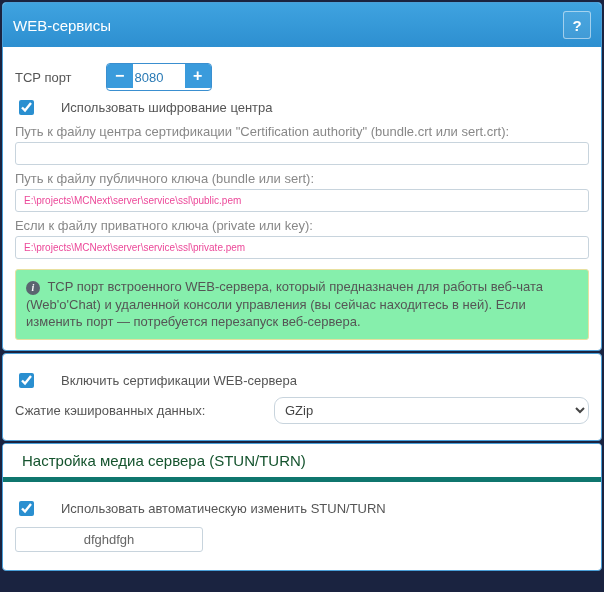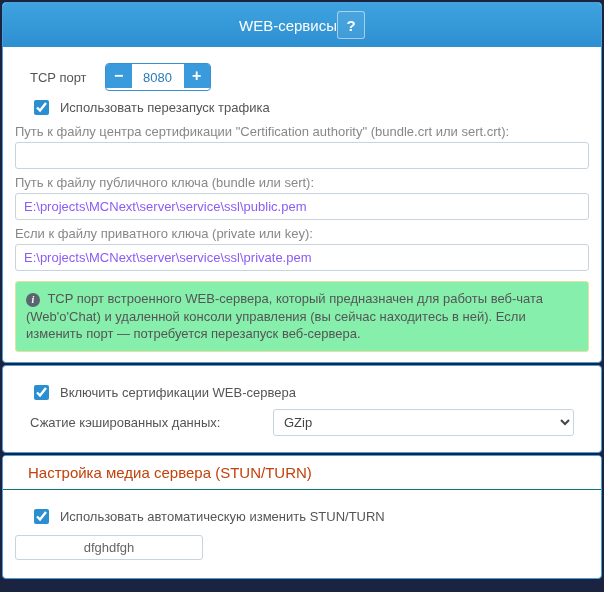--- a/index.html
+++ b/index.html
@@ -1,32 +1,32 @@
 <!DOCTYPE html>
 <html><head>
 <meta charset="utf-8">
 <style>
 html,body{margin:0;padding:0;font-family:Arial,Helvetica,sans-serif;font-size:13px;color:#333;background:#1a2340}
 .page{width:604px;background:#1a2340}
 .panel{margin:2px;border:1px solid #4a9fd8;border-radius:4px;background:#fff;overflow:hidden}
-.header{background:linear-gradient(#3fa3e0,#2d8fd0);color:#fff;padding:8px 10px;font-size:15px;display:flex;align-items:center;justify-content:center}
-.header-plain{background:#fff;color:#c2410c;padding:8px 25px;font-size:15px;border-bottom:1px solid #0f766e}
+.header{background:linear-gradient(#3fa3e0,#2d8fd0);color:#fff;padding:8px 10px;font-size:15px;display:flex;align-items:center;justify-content:space-between}
+.header-plain{background:#fff;color:#14532d;padding:8px 19px;font-size:15px;border-bottom:5px solid #0f766e}
 .help-btn{width:26px;height:26px;border:1px solid rgba(255,255,255,.5);border-radius:3px;background:rgba(255,255,255,.08);color:#fff;font-weight:bold;display:flex;align-items:center;justify-content:center;cursor:pointer}
 .body{padding:10px 12px}
-.row{display:flex;align-items:center;margin:6px 15px;gap:8px}
+.row{display:flex;align-items:center;margin:6px 0;gap:24px}
 .label{color:#555}
 .stepper{display:inline-flex;border-radius:4px;overflow:hidden;border:1px solid #3a8fd0}
 .step-btn{width:26px;height:24px;background:#3a9bdc;color:#fff;display:flex;align-items:center;justify-content:center;font-size:16px;font-weight:bold;cursor:pointer}
-.step-val{width:48px;height:24px;background:#fff;border:none;text-align:center;color:#2a7ab5;font-size:13px}
+.step-val{width:48px;height:24px;background:#fff;border:none;color:#2a7ab5;font-size:13px}
 .cb{width:15px;height:15px;accent-color:#2a8fd0}
 .field-label{color:#888;margin:6px 0 3px 0}
-.text-input{width:100%;box-sizing:border-box;border:1px solid #c8d4dd;border-radius:3px;padding:5px 8px;color:#8b5cf6;font-size:13px}
+.text-input{width:100%;box-sizing:border-box;border:1px solid #c8d4dd;border-radius:3px;padding:5px 8px;color:#ec4899;font-size:10px}
 .note{background:#86efac;border:1px solid #e8e0a0;border-radius:3px;padding:8px 10px;color:#555;margin-top:10px;line-height:1.35}
 .info-icon{display:inline-flex;width:14px;height:14px;border-radius:50%;background:#5a6570;color:#fff;font-size:10px;font-weight:bold;font-style:italic;align-items:center;justify-content:center;margin-right:4px;font-family:Georgia,serif}
-.select{flex:1;border:1px solid #c8d4dd;border-radius:3px;padding:4px 6px;color:#444;background:#fff;font-size:13px}
+.select{flex:1;border:1px solid #c8d4dd;border-radius:9px;padding:4px 6px;color:#444;background:#fff;font-size:13px}
 .kv-row{display:flex;align-items:center;margin:8px 0;gap:10px}
 .kv-input{width:170px;border:1px solid #c8d4dd;border-radius:3px;padding:4px 8px;text-align:center;color:#666;font-size:13px}
 </style>
 </head>
 <body>
 <div class="page">
 
 <div class="panel">
   <div class="header">
     <span>WEB-сервисы</span>
@@ -40,21 +40,21 @@
       <span class="label">TCP порт</span>
       <div class="stepper" style="margin-left:10px">
         <div class="step-btn">−</div>
         <input class="step-val" value="8080" style="">
         <div class="step-btn">+</div>
       </div>
     </div>
 
     <div class="row">
       <input type="checkbox" class="cb" checked="" style="">
-      <span class="label">Использовать перезапуск трафика</span>
+      <span class="label">Использовать шифрование центра</span>
     </div>
 
     <div class="field-label">Путь к файлу центра сертификации "Certification authority" (bundle.crt или sert.crt):</div>
     <input class="text-input" value="" style="">
 
     <div class="field-label">Путь к файлу публичного ключа (bundle или sert):</div>
     <input class="text-input" value="E:\projects\MCNext\server\service\ssl\public.pem" style="">
 
     <div class="field-label">Если к файлу приватного ключа (private или key):</div>
     <input class="text-input" value="E:\projects\MCNext\server\service\ssl\private.pem" style="">

